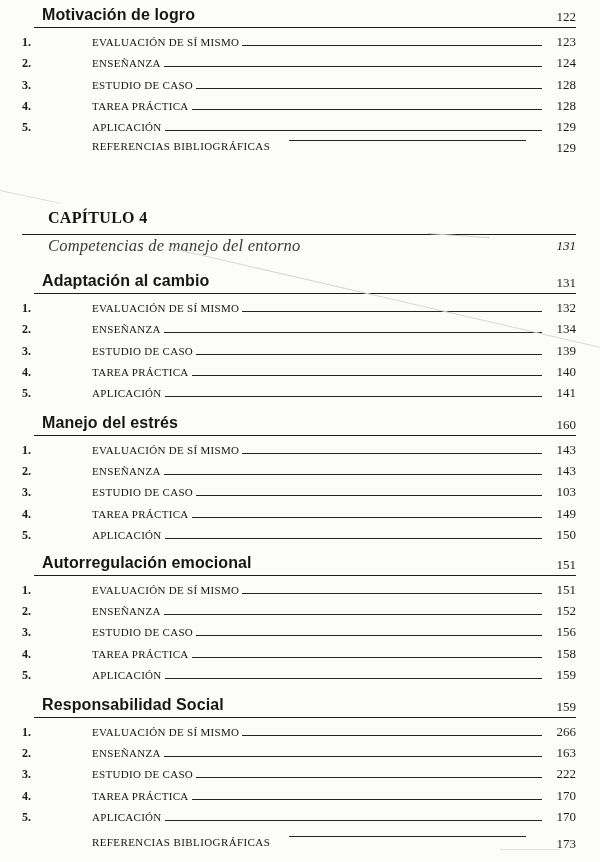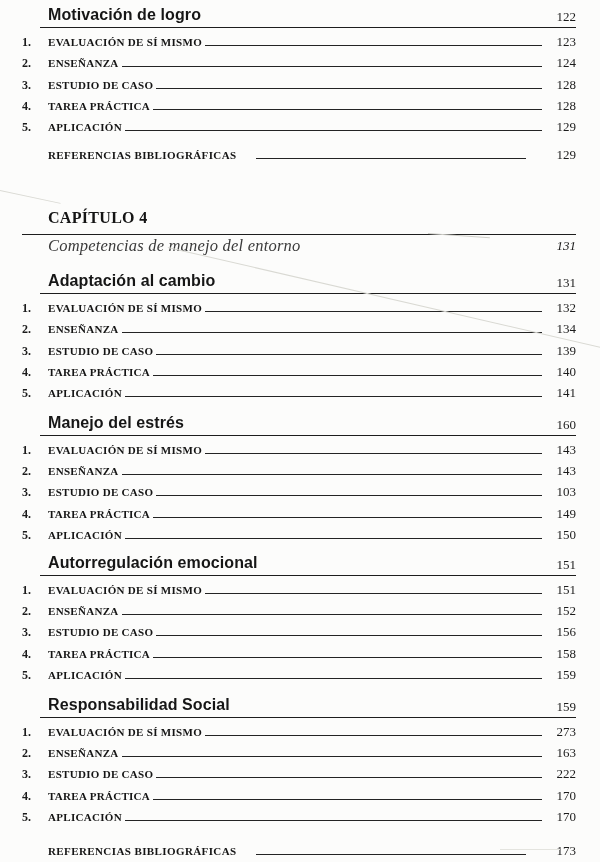--- a/index.html
+++ b/index.html
@@ -7,41 +7,41 @@
   body {
     width:600px; height:862px; overflow:hidden; position:relative;
     font-family:"Liberation Serif", serif; color:#1b1b1b;
     background:#fcfcfb;
   }
   .page { position:absolute; inset:0; padding:6px 24px 0 22px; }
 
   
   .sec-head {
     display:flex; align-items:flex-end; justify-content:space-between;
-    margin-left:18px; padding-bottom:3px;
+    margin-left:12px; padding-bottom:3px;
     border-bottom:1.7px solid #1d1d1d;
   }
   .sec-title {
     font-family:"Liberation Sans", sans-serif; font-weight:700;
     font-size:16px; line-height:18px; letter-spacing:0.1px; color:#161616;
     padding-left:8px; flex:1; white-space:nowrap;
   }
   .pg { font-size:13px; line-height:15px; min-width:34px; text-align:right; padding-left:6px; color:#1b1b1b; }
 
   
   .item-row { display:flex; align-items:flex-end; height:21.2px; }
   .item-num { width:26px; font-weight:700; font-size:12px; line-height:14px; }
   .item-label {
-    font-weight:700; font-size:11px; line-height:13px; letter-spacing:0.3px;
-    padding-right:3px; white-space:nowrap; color:#151515;
+    font-weight:400; font-size:11px; line-height:13px; letter-spacing:0.3px;
+    padding-right:3px; white-space:nowrap; color:#151515;margin-left:44px;
   }
   .leader { flex:1; border-bottom:1.4px solid #242424; margin-bottom:3px; }
 
   
-  .refs-row { display:flex; align-items:flex-end; height:22px; margin-left:26px;gap:16px; }
+  .refs-row { display:flex; align-items:flex-start; height:22px; margin-left:26px;gap:16px; }
   .refs-row .item-label { font-size:11px; letter-spacing:0.4px; }
 
   
   .chap-head { border-bottom:1.6px solid #1d1d1d; padding:0 0 6px 26px; }
   .chap-label { font-weight:700; font-size:16px; line-height:20px; letter-spacing:0.3px; color:#141414; }
   .chap-sub { display:flex; align-items:center; padding-left:26px; margin-top:1px;font-style:italic; }
   .chap-title { flex:1; font-size:16.5px; line-height:20px; color:#3a3a3a; letter-spacing:0.2px; white-space:nowrap; }
 
   
   #refs-1 { margin-top:6px; }
@@ -230,21 +230,21 @@
 
   <section id="sec-4">
     <div class="sec-head">
       <span class="sec-title">Responsabilidad Social</span>
       <span class="pg">159</span>
     </div>
     <div class="item-row">
       <span class="item-num">1.</span>
       <span class="item-label">EVALUACIÓN DE SÍ MISMO</span>
       <span class="leader"></span>
-      <span class="pg">273</span>
+      <span class="pg">266</span>
     </div>
     <div class="item-row">
       <span class="item-num">2.</span>
       <span class="item-label">ENSEÑANZA</span>
       <span class="leader"></span>
       <span class="pg">163</span>
     </div>
     <div class="item-row">
       <span class="item-num">3.</span>
       <span class="item-label">ESTUDIO DE CASO</span>

